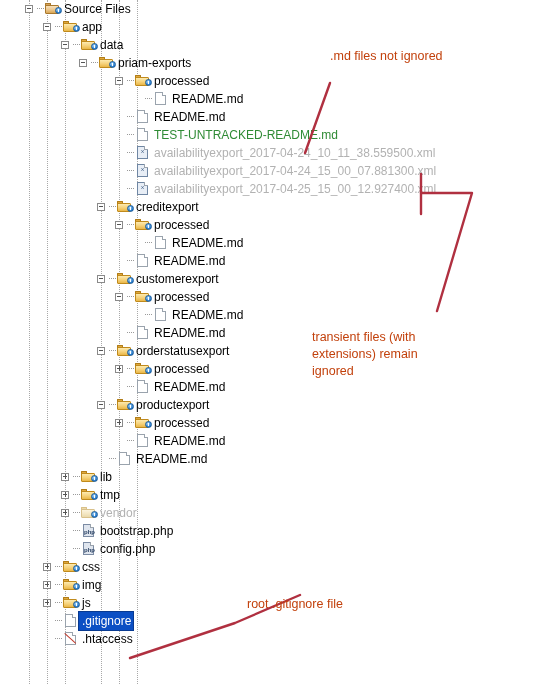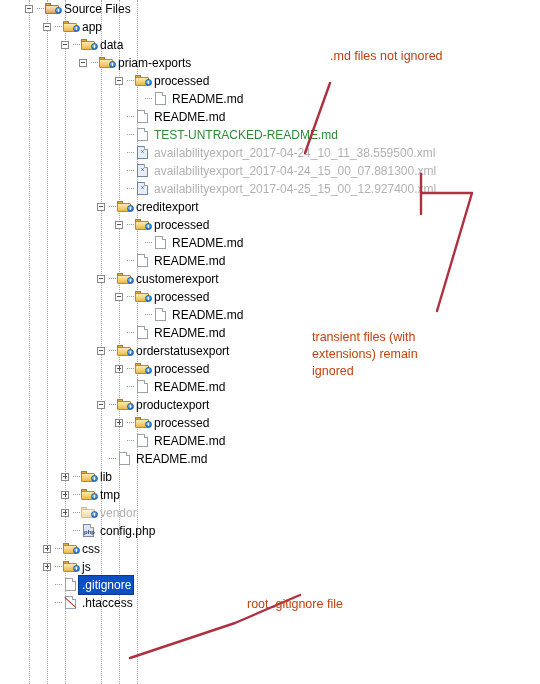--- a/index.html
+++ b/index.html
@@ -318,25 +318,32 @@
     <div class="row"><span class="indent" style="width: 60px;"></span><span class="exp"><span class="box"></span><span class="hbar"></span><span class="vbar"></span></span><span class="dots"></span><span class="icon"><span class="folder">
           <span class="tab"></span>
           <span class="body"></span>
         </span><span class="badge"></span></span><span class="label">tmp</span></div>
     <div class="row"><span class="indent" style="width: 60px;"></span><span class="exp"><span class="box"></span><span class="hbar"></span><span class="vbar"></span></span><span class="dots"></span><span class="icon"><span class="folder muted">
           <span class="tab"></span>
           <span class="body"></span>
         </span><span class="badge"></span></span><span class="label gray">vendor</span></div>
     <div class="row"><span class="indent" style="width: 60px;"></span><span class="exp none"></span><span class="dots"></span><span class="icon"><span class="page php">
           <span class="glyph">php</span>
+        </span></span><span class="label">bootstrap.php</span></div>
+    <div class="row"><span class="indent" style="width: 60px;"></span><span class="exp none"></span><span class="dots"></span><span class="icon"><span class="page php">
+          <span class="glyph">php</span>
         </span></span><span class="label">config.php</span></div>
     <div class="row"><span class="indent" style="width: 42px;"></span><span class="exp"><span class="box"></span><span class="hbar"></span><span class="vbar"></span></span><span class="dots"></span><span class="icon"><span class="folder">
           <span class="tab"></span>
           <span class="body"></span>
         </span><span class="badge"></span></span><span class="label">css</span></div>
+    <div class="row"><span class="indent" style="width: 42px;"></span><span class="exp"><span class="box"></span><span class="hbar"></span><span class="vbar"></span></span><span class="dots"></span><span class="icon"><span class="folder">
+          <span class="tab"></span>
+          <span class="body"></span>
+        </span><span class="badge"></span></span><span class="label">img</span></div>
     <div class="row"><span class="indent" style="width: 42px;"></span><span class="exp"><span class="box"></span><span class="hbar"></span><span class="vbar"></span></span><span class="dots"></span><span class="icon"><span class="folder">
           <span class="tab"></span>
           <span class="body"></span>
         </span><span class="badge"></span></span><span class="label">js</span></div>
     <div class="row"><span class="indent" style="width: 42px;"></span><span class="exp none"></span><span class="dots"></span><span class="icon"><span class="page"></span></span><span class="label sel">.gitignore</span></div>
     <div class="row"><span class="indent" style="width: 42px;"></span><span class="exp none"></span><span class="dots"></span><span class="icon"><span class="page">
           <span class="slash"></span>
         </span></span><span class="label">.htaccess</span></div>
   </div>
 

